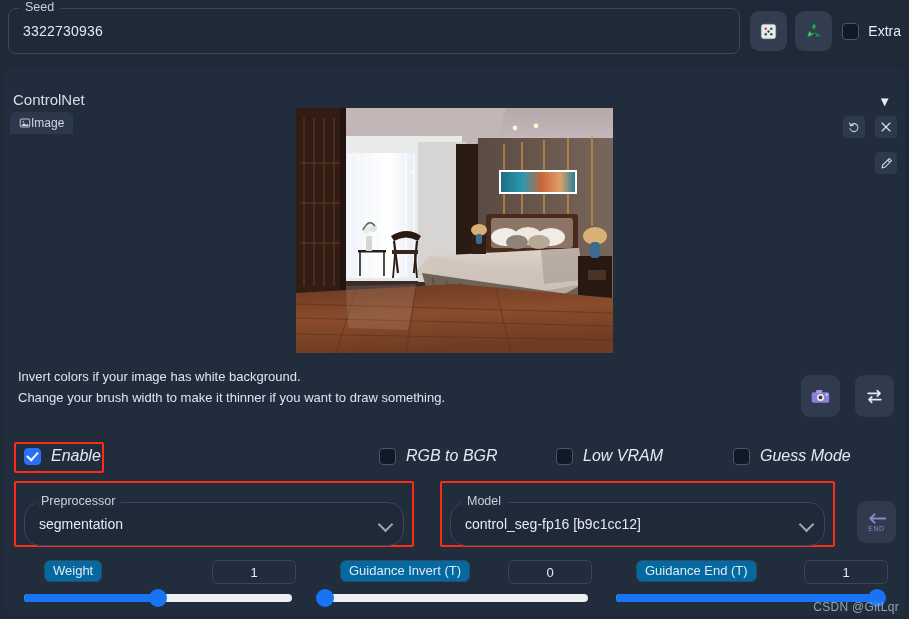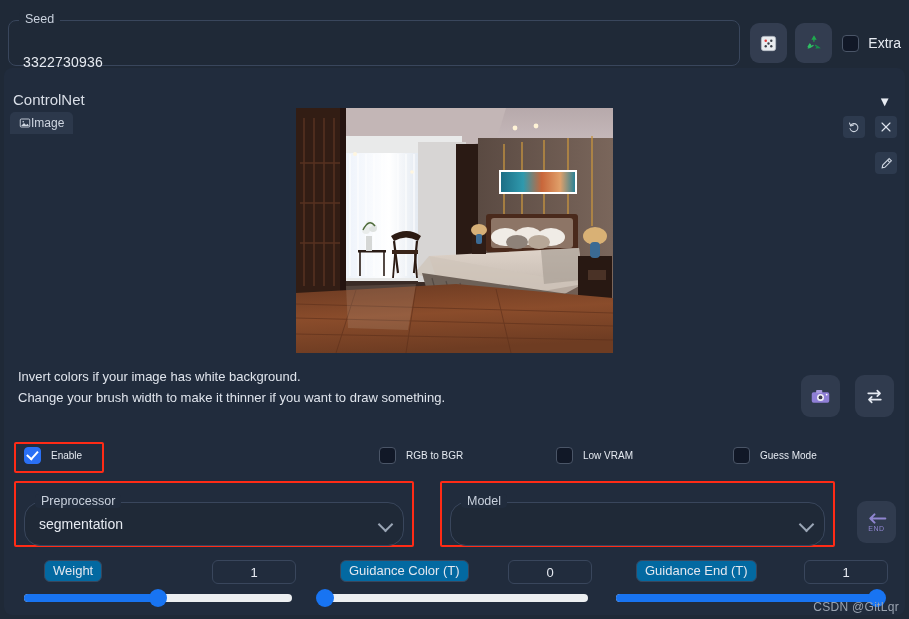--- a/index.html
+++ b/index.html
@@ -7,21 +7,21 @@
     width: 909px; height: 619px;
     background: #1f2937;
     font-family: "Liberation Sans", sans-serif;
     color: #d7dce5;
     overflow: hidden;
   }
   .page { position: relative; width: 909px; height: 619px; background: #1f2937; }
 
   
   .seed-row {
-    position: absolute; left: 0; top: 12px; width: 909px; height: 62px;
+    position: absolute; left: 0; top: 0; width: 909px; height: 62px;
     display: flex; align-items: center; padding: 0 8px;
   }
   .seed-box {
     position: relative;
     flex: 1 1 auto;
     height: 46px;
     border: 1px solid #39465c;
     border-radius: 8px;
     background: #1f2937;
     margin-right: 10px;
@@ -32,21 +32,21 @@
     background: #1f2937;
     padding: 0 6px;
     font-size: 12.5px;
     color: #c9d1dd;
     border-radius: 4px;
     line-height: 14px;
     white-space: nowrap;
   }
   .seed-value {
     position: absolute; left: 14px; top: 14px;
-    font-size: 14px; color: #e6eaf1; letter-spacing: .2px; margin-top: 19px;
+    font-size: 14px; color: #e6eaf1; letter-spacing: .2px;
   }
   .icon-btn {
     width: 37px; height: 40px;
     background: #333d50;
     border-radius: 9px;
     display: flex; align-items: center; justify-content: center;
     flex: 0 0 auto;
     margin-right: 8px;
   }
   .extra-wrap { display: flex; align-items: center; flex: 0 0 auto; gap: 9px; margin-left: 2px; }
@@ -118,21 +118,21 @@
     width: 39px; height: 42px;
     background: #303b4e; border-radius: 9px;
     display: flex; align-items: center; justify-content: center;
   }
   .round-btn.cam { left: 801px; }
   .round-btn.swap { left: 855px; }
 
   
   .cb-row { position: absolute; left: 0; top: 445px; width: 100%; height: 30px; }
   .cb-item { position: absolute; display: flex; align-items: center; gap: 10px; top: 2px; }
-  .cb-item .lbl { font-size: 10px; color: #e4e9f0; white-space: nowrap; }
+  .cb-item .lbl { font-size: 16px; color: #e4e9f0; white-space: nowrap; font-style: italic; }
   .redbox {
     position: absolute;
     border: 2px solid #ff2b16;
     border-radius: 2px;
   }
 
   
   .dd {
     position: absolute;
     height: 44px;
@@ -472,40 +472,41 @@
   <div class="redbox" style="left:14px; top:481px; width:400px; height:66px;"></div>
   <div class="dd" style="left:24px; top:502px; width:380px;">
     <span class="field-label">Preprocessor</span>
     <span class="val">segmentation</span>
     <span class="chev"></span>
   </div>
 
   <div class="redbox" style="left:440px; top:481px; width:395px; height:66px;"></div>
   <div class="dd" style="left:450px; top:502px; width:375px;">
     <span class="field-label">Model</span>
+    <span class="val">control_seg-fp16 [b9c1cc12]</span>
     <span class="chev"></span>
   </div>
 
   <div style="position:absolute; left:857px; top:501px; width:39px; height:42px; background:#303b4e; border-radius:9px; display:flex; flex-direction:column; align-items:center; justify-content:center;">
     <svg width="20" height="11" viewBox="0 0 24 13">
       <path d="M22 6.5 H4 M9 1.5 L4 6.5 L9 11.5" fill="none" stroke="#8f85cf" stroke-width="2.4" stroke-linecap="round" stroke-linejoin="round"></path>
     </svg>
     <span style="font-size:7px; color:#8f85cf; letter-spacing:.5px; margin-top:1px;">END</span>
   </div>
 
   <div class="slider-group" style="left:24px; top:560px; width:268px;">
     <span class="sl-label">Weight</span>
     <span class="sl-num" style="left:188px;">1</span>
     <div class="track" style="width:268px;"></div>
     <div class="fill" style="width:134px;"></div>
     <div class="thumb" style="left:125px;"></div>
   </div>
 
   <div class="slider-group" style="left:320px; top:560px; width:268px;">
-    <span class="sl-label">Guidance Color (T)</span>
+    <span class="sl-label">Guidance Invert (T)</span>
     <span class="sl-num" style="left:188px;">0</span>
     <div class="track" style="width:268px;"></div>
     <div class="fill" style="width:0px;"></div>
     <div class="thumb" style="left:-4px;"></div>
   </div>
 
   <div class="slider-group" style="left:616px; top:560px; width:268px;">
     <span class="sl-label">Guidance End (T)</span>
     <span class="sl-num" style="left:188px;">1</span>
     <div class="track" style="width:268px;"></div>

